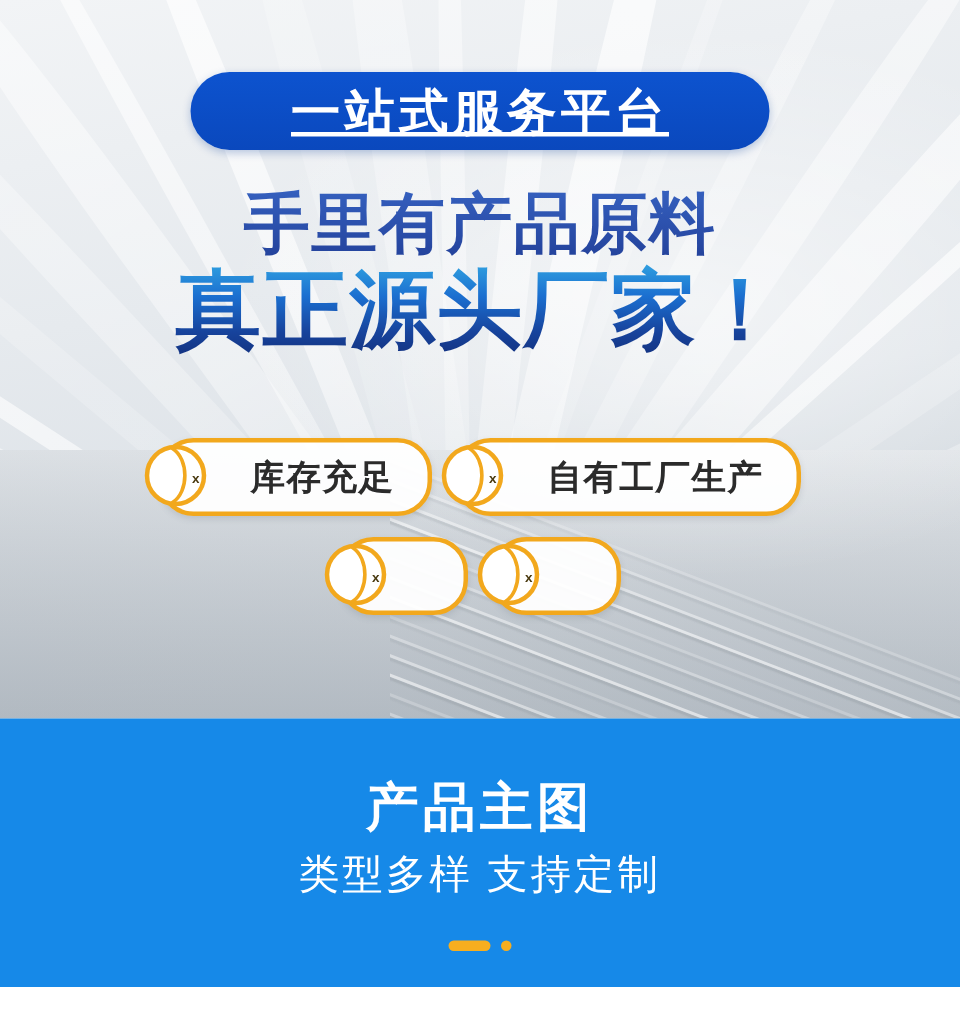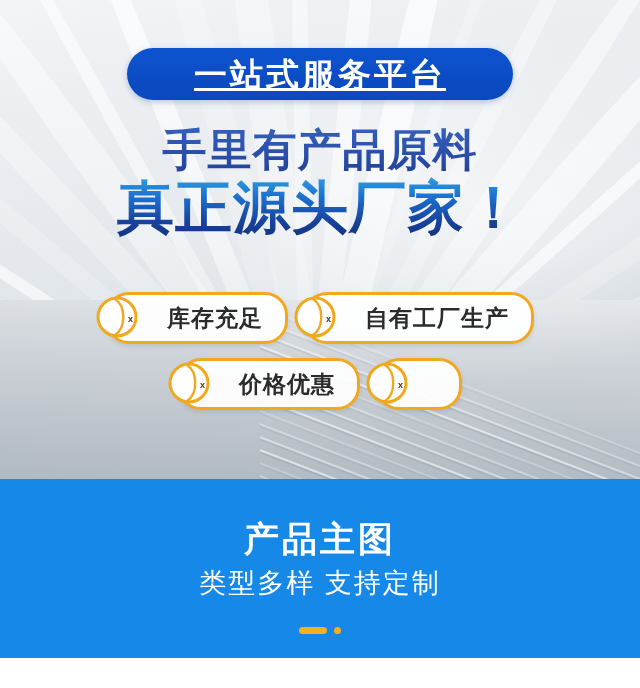--- a/index.html
+++ b/index.html
@@ -326,21 +326,20 @@
     <div class="tag-row">
       <div class="tag">
         <span class="tag-icon">
           <svg width="54" height="54" viewBox="0 0 54 54">
             <path d="M22 14 L40 27 L22 40 Z" fill="#f2a81d"></path>
             <circle cx="22" cy="27" r="19" fill="#ffffff" stroke="#f2a81d" stroke-width="3"></circle>
             <path d="M20 9 C31 16 31 38 20 45" fill="none" stroke="#f2a81d" stroke-width="2.4" stroke-linecap="round"></path>
             <text x="33" y="32" font-family="'Liberation Sans',sans-serif" font-size="9" font-weight="bold" fill="#4a3a10">x</text>
           </svg>
         </span>
-        <span class="tag-label">价格优惠</span>
       </div>
 
       <div class="tag">
         <span class="tag-icon">
           <svg width="54" height="54" viewBox="0 0 54 54">
             <path d="M22 14 L40 27 L22 40 Z" fill="#f2a81d"></path>
             <circle cx="22" cy="27" r="19" fill="#ffffff" stroke="#f2a81d" stroke-width="3"></circle>
             <path d="M20 9 C31 16 31 38 20 45" fill="none" stroke="#f2a81d" stroke-width="2.4" stroke-linecap="round"></path>
             <text x="33" y="32" font-family="'Liberation Sans',sans-serif" font-size="9" font-weight="bold" fill="#4a3a10">x</text>
           </svg>

